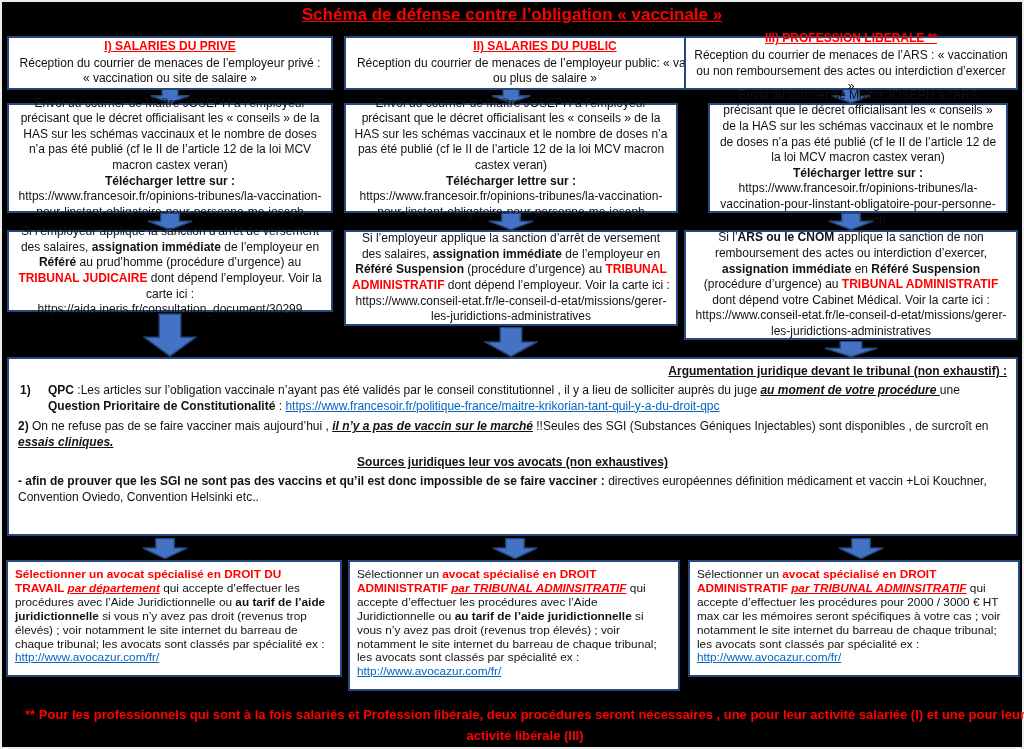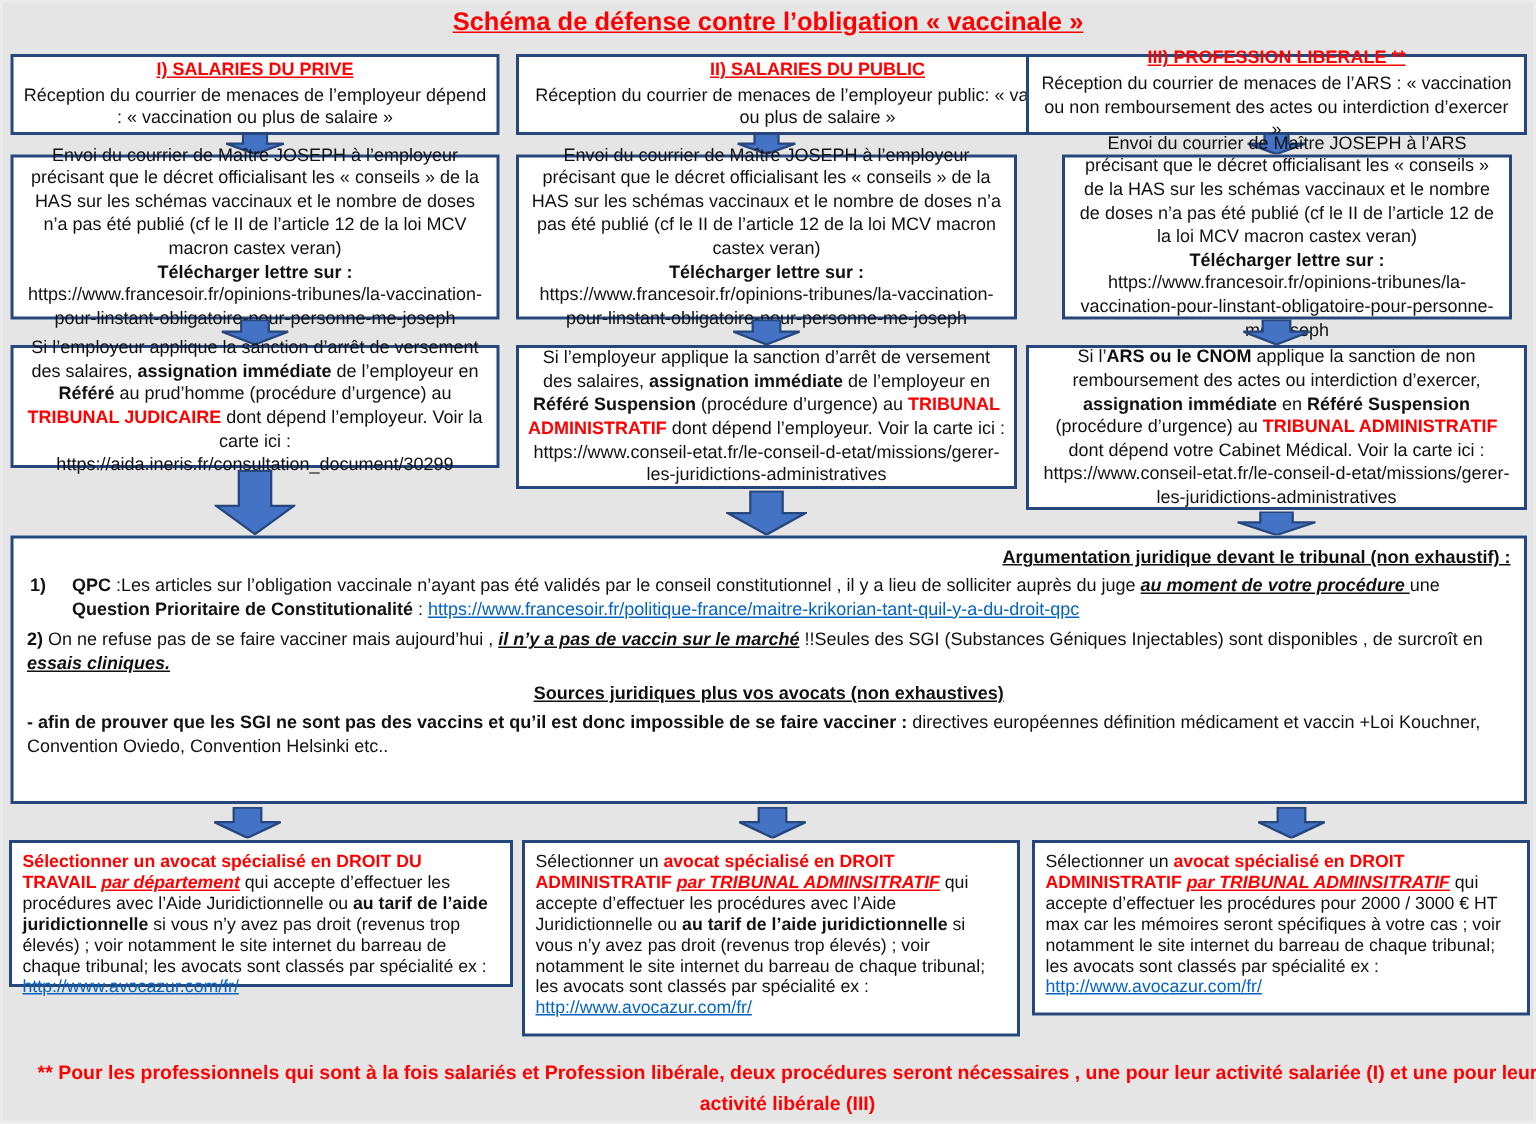--- a/index.html
+++ b/index.html
@@ -1,16 +1,16 @@
 <!DOCTYPE html>
 <html lang="fr"><head>
 <meta charset="utf-8">
 <style>
   html,body{margin:0;padding:0;background:#fff;}
-  .page{position:relative;width:1024px;height:749px;background:#e5e5e5;
+  .page{position:relative;width:1024px;height:749px;background:#000000;
         font-family:"Liberation Sans",sans-serif;color:#111;overflow:hidden;
         outline:2px solid #ececec;outline-offset:-2px;}
   .title{position:absolute;top:5px;left:0;width:100%;text-align:center;
          color:#FF0000;font-weight:bold;font-size:17px;text-decoration:underline;}
   .box{position:absolute;box-sizing:border-box;border:2.5px solid #26477C;background:#fff;}
   .cbox{display:flex;flex-direction:column;justify-content:center;
         text-align:center;font-size:12px;line-height:1.3;padding:1px 6px;}
   .hdr{color:#FF0000;font-weight:bold;text-decoration:underline;font-size:12px;margin-bottom:1px;}
   .lbox{font-size:11.8px;line-height:1.18;padding:6px 7px;text-align:left;}
   .argbox{font-size:12px;line-height:1.32;padding:5px 9px;}
@@ -29,21 +29,21 @@
 </style>
 </head>
 <body>
 
 <div class="page">
 
   <div class="title">Schéma de défense contre l’obligation « vaccinale »</div>
 
   <div class="box cbox" style="left:7px;top:36px;width:326px;height:54px;">
     <div class="hdr">I) SALARIES DU PRIVE</div>
-    <div>Réception du courrier de menaces de l’employeur dépend : « vaccination ou  plus de salaire »</div>
+    <div>Réception du courrier de menaces de l’employeur privé : « vaccination ou  site de salaire »</div>
   </div>
   <div class="box cbox" style="left:344px;top:36px;width:402px;height:54px;">
     <div class="hdr">II) SALARIES DU PUBLIC</div>
     <div>Réception du courrier de menaces de l’employeur public: « vaccination ou  plus de salaire »</div>
   </div>
   <div class="box cbox" style="left:684px;top:36px;width:334px;height:54px;">
     <div class="hdr">III) PROFESSION LIBERALE **</div>
     <div>Réception du courrier de menaces de l’ARS : « vaccination ou non remboursement des actes ou interdiction d’exercer  »</div>
   </div>
 
@@ -97,35 +97,35 @@
       <polygon points="30,2 70,2 70,45 98,45 50,98 2,45 30,45" fill="#4472C4" stroke="#26477C" stroke-width="1.5" vector-effect="non-scaling-stroke"></polygon>
     </svg>
 
   <div class="box argbox" style="left:7px;top:357px;width:1011px;height:179px;">
     <div class="arg-title">Argumentation juridique devant le tribunal (non exhaustif) :</div>
     <div class="arg-item1">
       <span class="num">1)</span>
       <span><span class="b">QPC</span><span> :Les articles sur l’obligation vaccinale n’ayant pas été validés par le conseil constitutionnel , il y a lieu de solliciter auprès du juge </span><span class="b u">au moment de votre procédure </span><span>une </span><span class="b">Question Prioritaire de Constitutionalité</span><span> : </span><span class="link">https://www.francesoir.fr/politique-france/maitre-krikorian-tant-quil-y-a-du-droit-qpc</span></span>
     </div>
     <div class="arg-p"><span class="b">2)</span><span> On ne refuse pas de se faire vacciner mais  aujourd’hui , </span><span class="b u">il n’y a pas de vaccin sur le marché</span><span> !!Seules des SGI (Substances Géniques Injectables) sont disponibles , de surcroît en </span><span class="b u">essais cliniques.</span></div>
-    <div class="arg-center">Sources juridiques plus vos avocats (non exhaustives)</div>
+    <div class="arg-center">Sources juridiques leur vos avocats (non exhaustives)</div>
     <div class="arg-p"><span class="b">- afin de prouver que les SGI ne sont pas des vaccins et qu’il est donc impossible de se faire vacciner :</span><span> directives européennes définition médicament et vaccin +Loi Kouchner, Convention Oviedo, Convention Helsinki etc..</span></div>
   </div>
 
   <svg class="arrow" style="left:142px;top:538px;width:46px;height:21px;" viewBox="0 0 100 100" preserveAspectRatio="none">
       <polygon points="30,2 70,2 70,48 98,48 50,98 2,48 30,48" fill="#4472C4" stroke="#26477C" stroke-width="1.5" vector-effect="non-scaling-stroke"></polygon>
     </svg>
   <svg class="arrow" style="left:492px;top:538px;width:46px;height:21px;" viewBox="0 0 100 100" preserveAspectRatio="none">
       <polygon points="30,2 70,2 70,48 98,48 50,98 2,48 30,48" fill="#4472C4" stroke="#26477C" stroke-width="1.5" vector-effect="non-scaling-stroke"></polygon>
     </svg>
   <svg class="arrow" style="left:838px;top:538px;width:46px;height:21px;" viewBox="0 0 100 100" preserveAspectRatio="none">
       <polygon points="30,2 70,2 70,48 98,48 50,98 2,48 30,48" fill="#4472C4" stroke="#26477C" stroke-width="1.5" vector-effect="non-scaling-stroke"></polygon>
     </svg>
 
-  <div class="box lbox" style="left:6px;top:560px;width:336px;height:98px;">
+  <div class="box lbox" style="left:6px;top:560px;width:336px;height:117px;">
     <div><span class="b red">Sélectionner un avocat spécialisé en DROIT DU TRAVAIL </span><span class="b red u">par département</span><span> qui accepte d’effectuer les procédures avec l’Aide Juridictionnelle ou </span><span class="b">au tarif de l’aide juridictionnelle</span><span> si vous n’y avez pas droit (revenus trop élevés) ; voir notamment le site internet du barreau de chaque tribunal; les avocats sont classés par spécialité ex : </span><span class="link">http://www.avocazur.com/fr/</span></div>
   </div>
   <div class="box lbox" style="left:348px;top:560px;width:332px;height:131px;">
     <div><span>Sélectionner un </span><span class="b red">avocat spécialisé en DROIT ADMINISTRATIF </span><span class="b red u">par TRIBUNAL ADMINSITRATIF</span><span> qui accepte d’effectuer les procédures avec l’Aide Juridictionnelle ou </span><span class="b">au tarif de l’aide juridictionnelle</span><span> si vous n’y avez pas droit (revenus trop élevés) ;  voir notamment le site internet du barreau de chaque tribunal; les avocats sont classés par spécialité ex : </span><span class="link">http://www.avocazur.com/fr/</span></div>
   </div>
   <div class="box lbox" style="left:688px;top:560px;width:332px;height:117px;">
     <div><span>Sélectionner un </span><span class="b red">avocat spécialisé en DROIT ADMINISTRATIF </span><span class="b red u">par TRIBUNAL ADMINSITRATIF</span><span> qui accepte d’effectuer les procédures pour 2000 / 3000 € HT max car les mémoires seront spécifiques à votre cas ; voir notamment le site internet du barreau de chaque tribunal; les avocats sont classés par spécialité ex : </span><span class="link">http://www.avocazur.com/fr/</span></div>
   </div>
 
   <div class="footnote"><span class="b red">** Pour les professionnels qui  sont à la fois salariés et Profession libérale, deux procédures seront nécessaires , une  pour leur activité salariée (I) et une pour leur activité libérale (III)</span></div>

